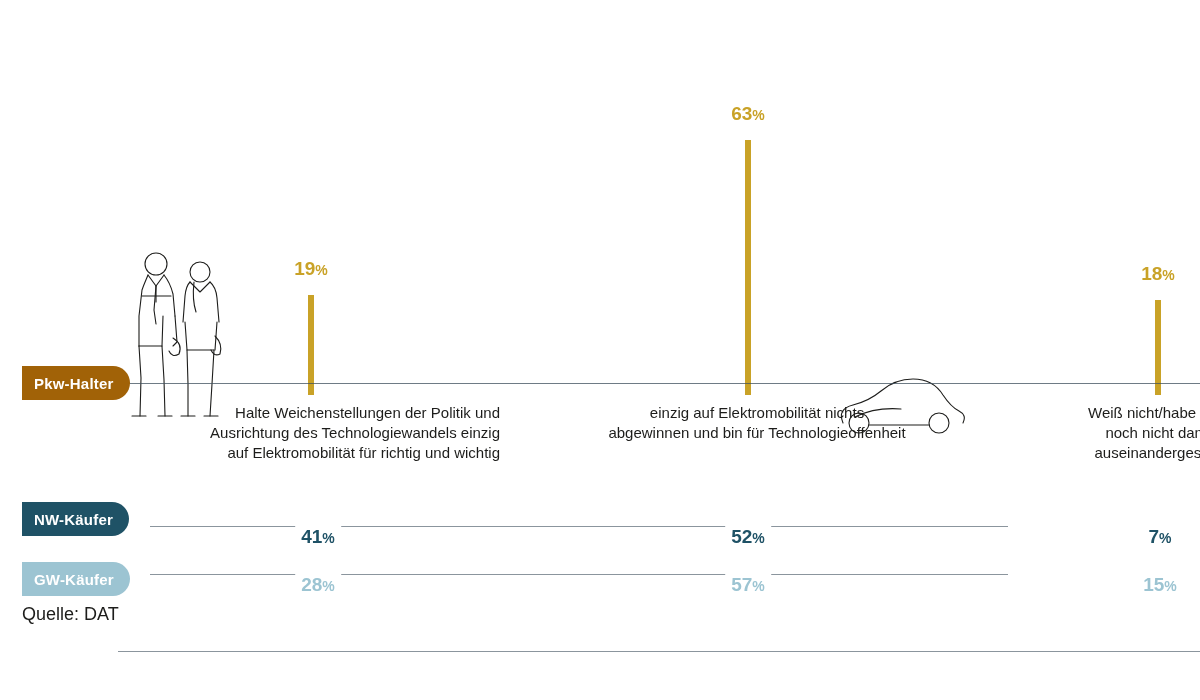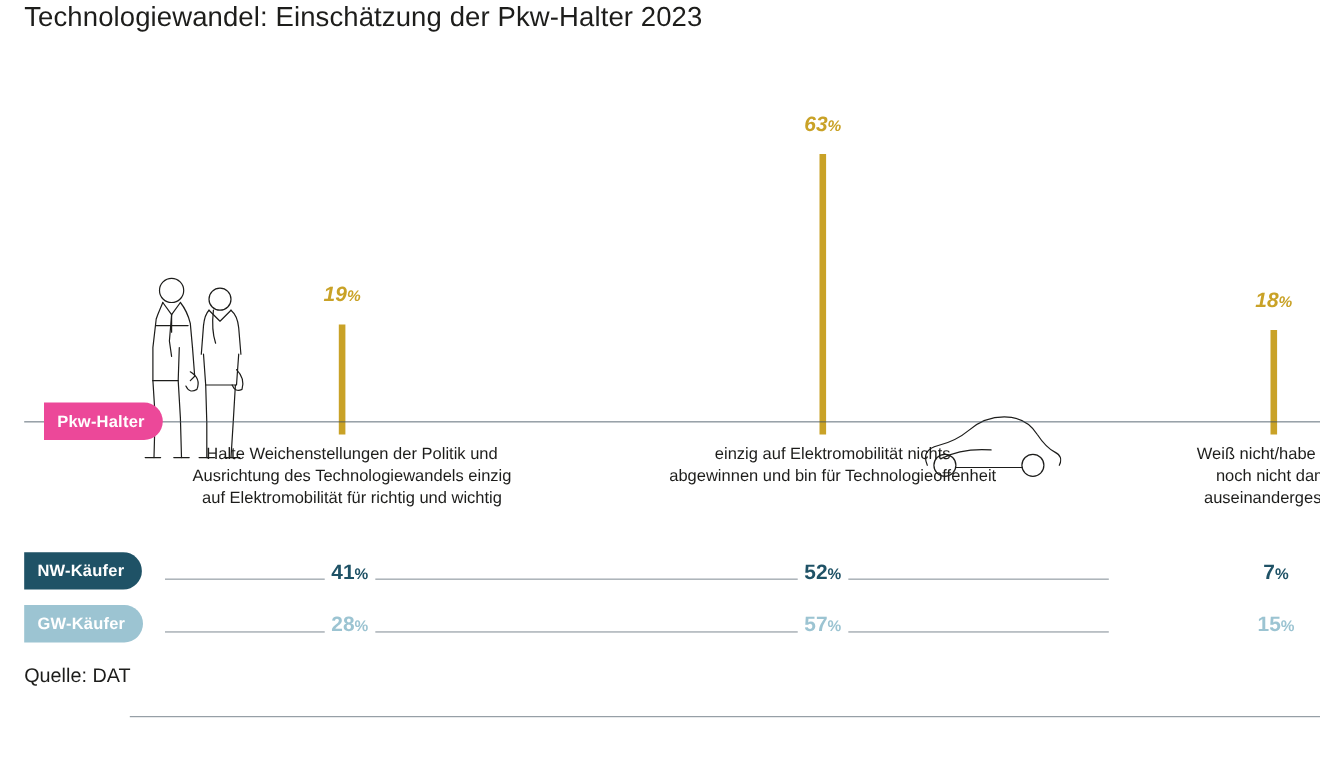--- a/index.html
+++ b/index.html
@@ -61,21 +61,20 @@
     background: #c9a227;
     transform: translateX(-3px);
   }
   .bar-value {
     position: absolute;
     transform: translateX(-50%);
     font-size: 19px;
     font-weight: 700;
     color: #c9a227;
     white-space: nowrap;
-    font-style: italic;
   }
   .bar-value .pct {
     font-size: 14px;
     font-weight: 700;
   }
 
   
   .caption {
     position: absolute;
     top: 348px;
@@ -95,23 +94,23 @@
     align-items: center;
     padding-left: 12px;
     padding-right: 16px;
     box-sizing: border-box;
     font-size: 15px;
     font-weight: 700;
     color: #ffffff;
     letter-spacing: .2px;
     white-space: nowrap;
   }
-  .pill-gold  { background: #ec4899; left: 22px; top: 311px; margin-left: 18px; }
+  .pill-gold  { background: #a16207; left: 22px; top: 311px; }
   .pill-dark  { background: #1f5266; left: 22px; top: 0px; }
-  .pill-light { background: #9cc4d2; left: 22px; top: 0px; text-align: right; }
+  .pill-light { background: #9cc4d2; left: 22px; top: 12px; text-align: right; }
 
   
   .row {
     position: absolute;
     left: 0;
     width: 1008px;
     height: 34px;
   }
   .row-nw  { top: 502px; }
   .row-gw  { top: 550px; }
@@ -121,21 +120,21 @@
     left: 150px;
     right: 0;
     top: 24px;
     height: 1px;
     background: #3d4f5c;
     opacity: .6;
   }
 
   .row-value {
     position: absolute;
-    top: 8px;
+    top: 24px;
     transform: translateX(-50%);
     font-size: 19px;
     font-weight: 700;
     background: #ffffff;
     padding: 0 6px;
     white-space: nowrap;
   }
   .row-value .pct { font-size: 14px; font-weight: 700; }
   .row-nw .row-value { color: #1f5266; }
   .row-gw .row-value { color: #9cc4d2; }
@@ -168,21 +167,20 @@
     position: absolute;
     left: 835px;
     top: 318px;
   }
 </style>
 </head>
 <body>
 
 <div class="page">
 
-  <div class="title">Technologiewandel: Einschätzung der Pkw-Halter 2023</div>
 
   <div class="chart-area">
 
     <div class="people">
       <svg width="120" height="180" viewBox="0 0 120 180" fill="none" stroke="#1d1d1b" stroke-width="1.1" stroke-linecap="round" stroke-linejoin="round">
 
         <circle cx="38" cy="14" r="11"></circle>
         <path d="M30 25 C28 30 26 34 24 40 L21 66 L21 96"></path>
         <path d="M46 25 C50 30 53 36 55 44 L57 66"></path>
         <path d="M30 25 L38 36 L46 25"></path>
@@ -230,21 +228,21 @@
 
     <div class="bar" style="left:1158px; height:95px;"></div>
     <div class="bar-value" style="left:1158px; top:208px;">18<span class="pct">%</span></div>
 
     <div class="baseline"></div>
 
     <div class="pill pill-gold">
       <span>Pkw-Halter</span>
     </div>
 
-    <div class="caption" style="left:320px; width:360px;">
+    <div class="caption" style="left:320px; width:360px;text-align:right;">
       <div>Halte Weichenstellungen der Politik und</div>
       <div>Ausrichtung des Technologiewandels einzig</div>
       <div>auf Elektromobilität für richtig und wichtig</div>
     </div>
 
     <div class="caption" style="left:757px; width:380px;">
       <div>einzig auf Elektromobilität nichts</div>
       <div>abgewinnen und bin für Technologieoffenheit</div>
     </div>
 

